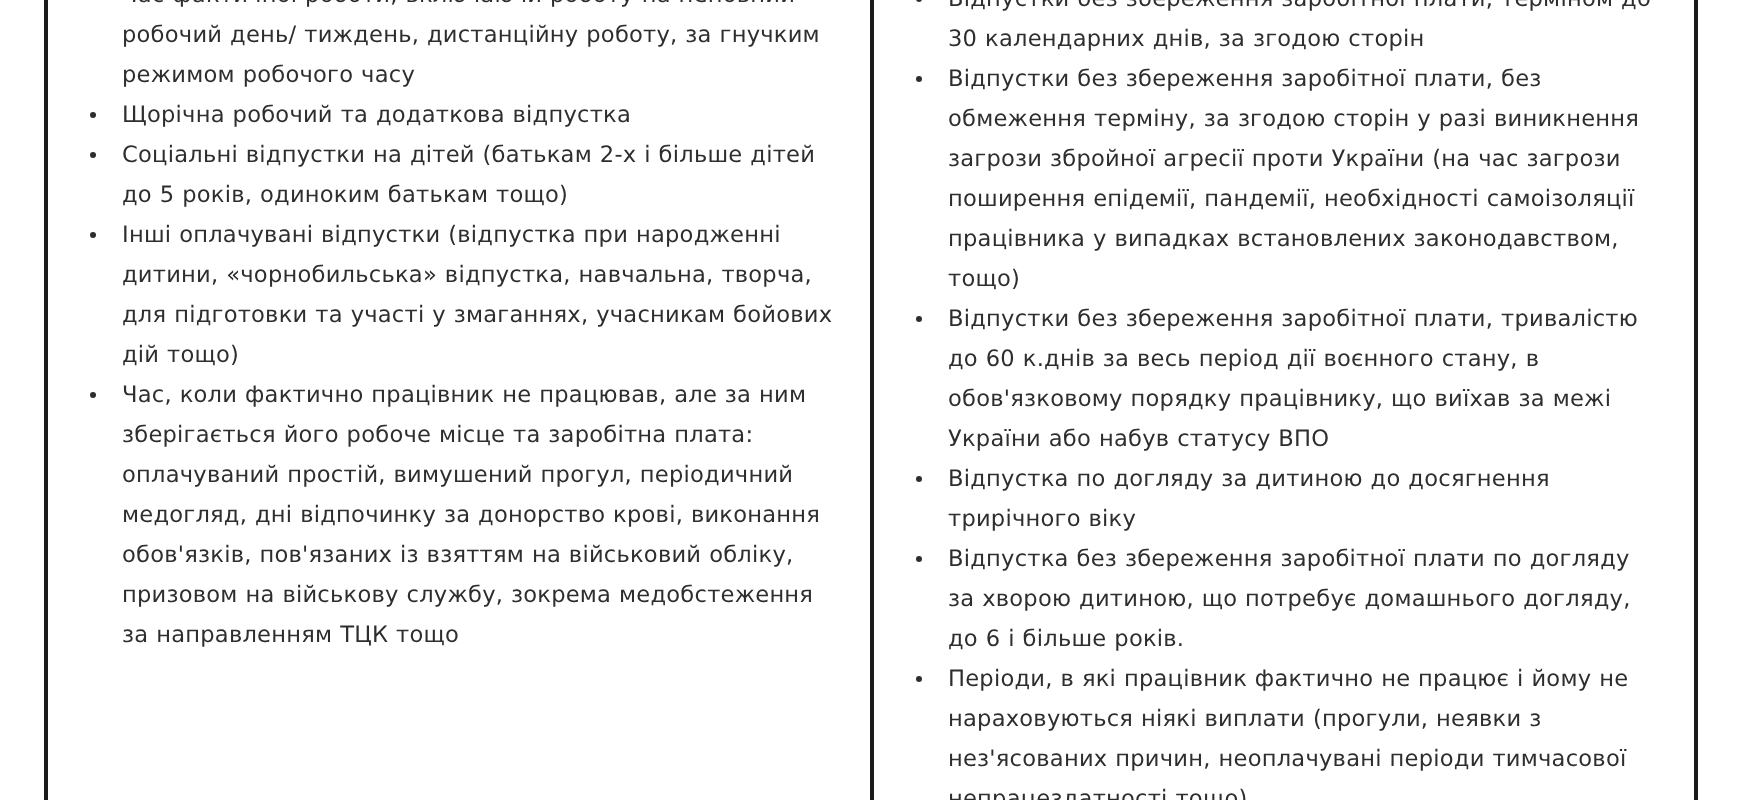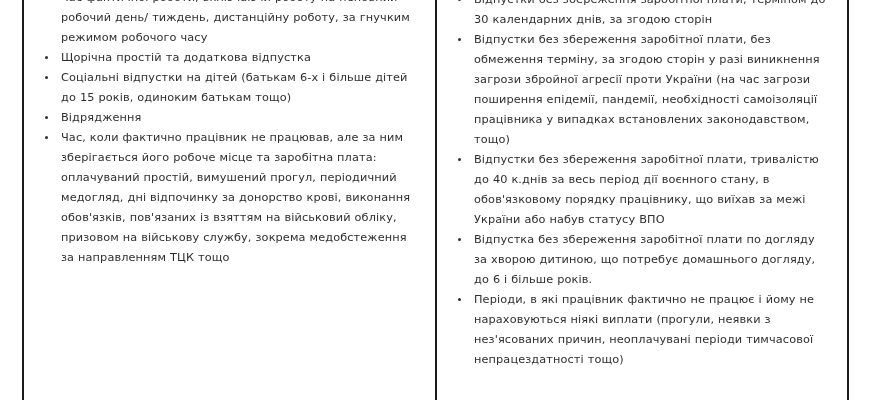--- a/index.html
+++ b/index.html
@@ -88,50 +88,54 @@
   <div class="rule rule-mid"></div>
   <div class="rule rule-right"></div>
 
   <div class="col col-left">
     <ul class="list" id="left-list">
         <li class="item">
           <span class="txt">Час фактичної роботи, включаючи роботу на неповний робочий день/ тиждень, дистанційну роботу, за гнучким режимом робочого часу</span>
         </li>
         <li class="item">
           <span class="bullet"></span>
-          <span class="txt">Щорічна простій та додаткова відпустка</span>
+          <span class="txt">Щорічна робочий та додаткова відпустка</span>
         </li>
         <li class="item">
           <span class="bullet"></span>
-          <span class="txt">Соціальні відпустки на дітей (батькам 6-х і більше дітей до 15 років, одиноким батькам тощо)</span>
+          <span class="txt">Соціальні відпустки на дітей (батькам 2-х і більше дітей до 5 років, одиноким батькам тощо)</span>
         </li>
         <li class="item">
           <span class="bullet"></span>
-          <span class="txt">Відрядження</span>
+          <span class="txt">Інші оплачувані відпустки (відпустка при народженні дитини, «чорнобильська» відпустка, навчальна, творча, для підготовки та участі у змаганнях, учасникам бойових дій тощо)</span>
         </li>
         <li class="item">
           <span class="bullet"></span>
           <span class="txt">Час, коли фактично працівник не працював, але за ним зберігається його робоче місце та заробітна плата: оплачуваний простій, вимушений прогул, періодичний медогляд, дні відпочинку за донорство крові, виконання обов'язків, пов'язаних із взяттям на військовий обліку, призовом на військову службу, зокрема медобстеження за направленням ТЦК тощо</span>
         </li>
       </ul>
   </div>
 
   <div class="col col-right">
     <ul class="list" id="right-list">
         <li class="item">
           <span class="bullet"></span>
           <span class="txt">Відпустки без збереження заробітної плати, терміном до 30 календарних днів, за згодою сторін</span>
         </li>
         <li class="item">
           <span class="bullet"></span>
           <span class="txt">Відпустки без збереження заробітної плати, без обмеження терміну, за згодою сторін у разі виникнення загрози збройної агресії проти України (на час загрози поширення епідемії, пандемії, необхідності самоізоляції працівника у випадках встановлених законодавством, тощо)</span>
         </li>
         <li class="item">
           <span class="bullet"></span>
-          <span class="txt">Відпустки без збереження заробітної плати, тривалістю до 40 к.днів за весь період дії воєнного стану, в обов'язковому порядку працівнику, що виїхав за межі України або набув статусу ВПО</span>
+          <span class="txt">Відпустки без збереження заробітної плати, тривалістю до 60 к.днів за весь період дії воєнного стану, в обов'язковому порядку працівнику, що виїхав за межі України або набув статусу ВПО</span>
+        </li>
+        <li class="item">
+          <span class="bullet"></span>
+          <span class="txt">Відпустка по догляду за дитиною до досягнення трирічного віку</span>
         </li>
         <li class="item">
           <span class="bullet"></span>
           <span class="txt">Відпустка без збереження заробітної плати по догляду за хворою дитиною, що потребує домашнього догляду, до 6 і більше років.</span>
         </li>
         <li class="item">
           <span class="bullet"></span>
           <span class="txt">Періоди, в які працівник фактично не працює і йому не нараховуються ніякі виплати (прогули, неявки з нез'ясованих причин, неоплачувані періоди тимчасової непрацездатності тощо)</span>
         </li>
       </ul>

